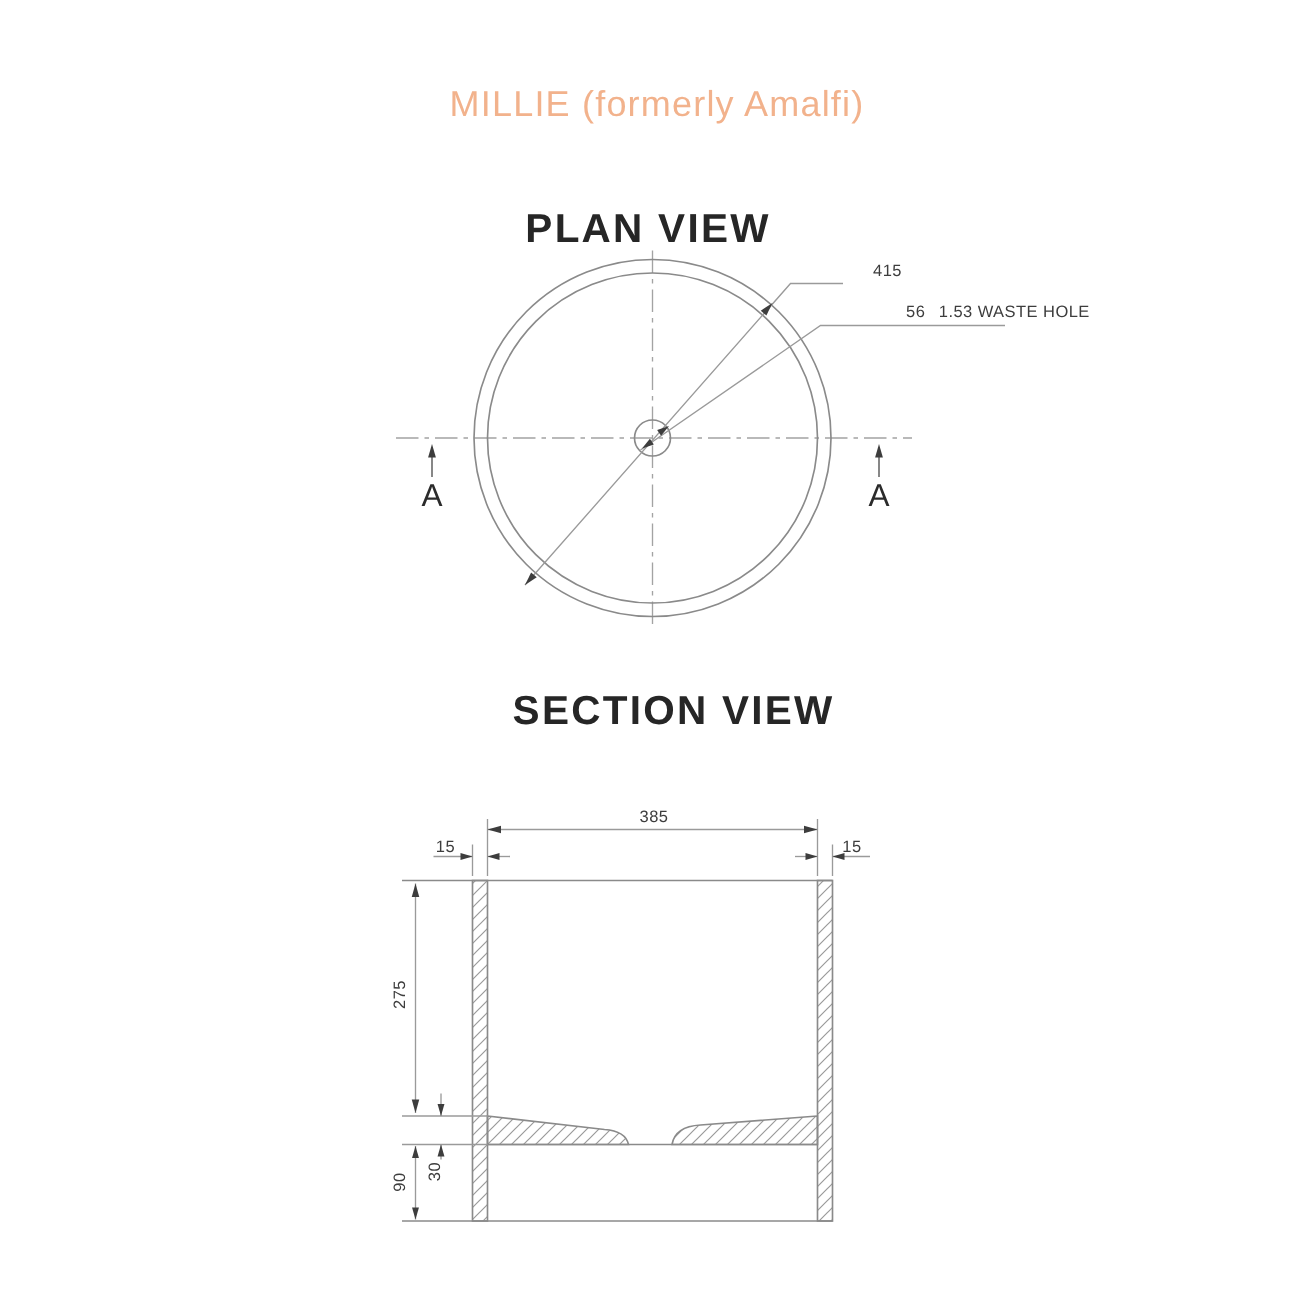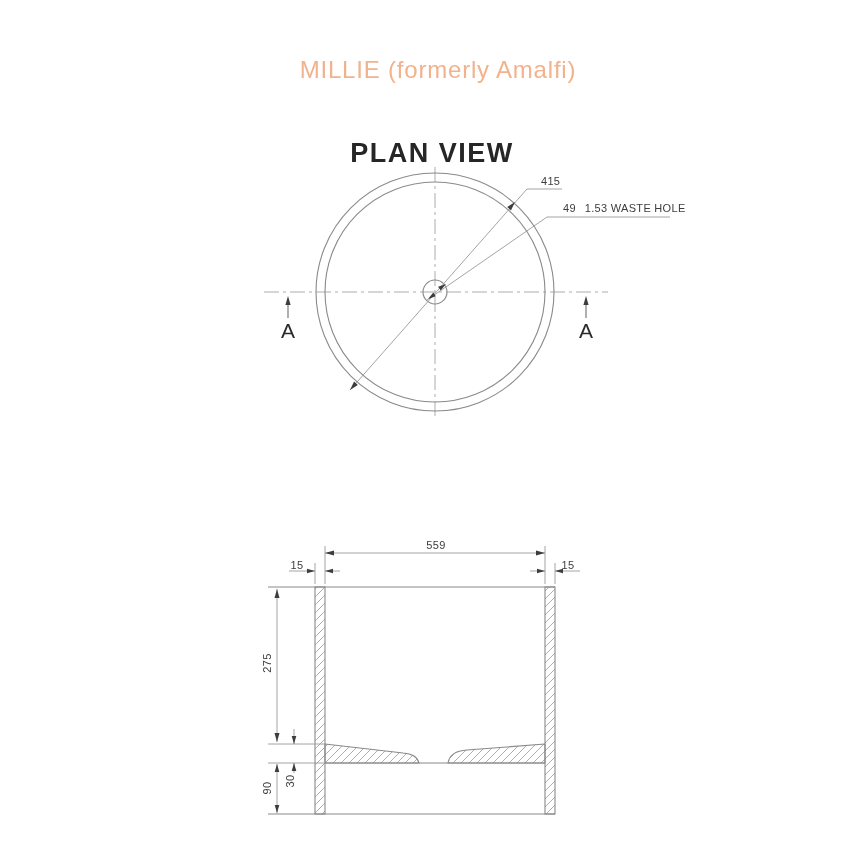--- a/index.html
+++ b/index.html
@@ -1,21 +1,21 @@
 <!DOCTYPE html>
 <html><head>
 <meta charset="utf-8">
 <style>
   html,body{margin:0;padding:0;background:#ffffff;}
   .page{position:relative;width:744px;height:860px;background:#ffffff;overflow:hidden;
         font-family:"Liberation Sans",sans-serif;}
   svg.linework{position:absolute;left:0;top:0;pointer-events:none;}
   .lbl{position:absolute;color:#3d3d3d;font-size:11px;letter-spacing:.3px;white-space:nowrap;}
   .lbl.center{transform:translate(-50%,-50%);}
-  .lbl.vcenter{transform:translate(0,-50%);}
+  .lbl.vcenter{transform:translate(0,-50%);margin-left:41px;}
   .lbl.rot{transform:translate(-50%,-50%) rotate(-90deg);}
   .heading{position:absolute;transform:translate(-50%,-50%);color:#262626;font-weight:bold;
            font-size:27px;letter-spacing:1.5px;white-space:nowrap;}
   .main-title{position:absolute;transform:translate(-50%,-50%);font-size:24px;font-weight:500;
               letter-spacing:.8px;color:#f2b28c;white-space:nowrap;}
   .marker{position:absolute;transform:translate(-50%,-50%);color:#2b2b2b;font-size:21px;font-weight:500;}
   .waste-gap{display:inline-block;width:9px;}
 </style>
 </head>
 <body>
@@ -149,28 +149,29 @@
     </g>
   </svg>
 
   <div class="main-title" style="left: 438px; top: 70px; color: rgb(242, 178, 140);">MILLIE (formerly Amalfi)</div>
 
   <div class="heading" style="left:432px;top:153px">PLAN VIEW</div>
 
   <div class="lbl vcenter" style="left:541px;top:181px">415</div>
 
   <div class="lbl vcenter" style="left:563px;top:208px">
-    <span>49</span><span class="waste-gap"></span><span>1.53 WASTE HOLE</span>
+    <span>56</span><span class="waste-gap"></span><span>1.53 WASTE HOLE</span>
   </div>
 
   <div class="marker" style="left:288px;top:331px">A</div>
   <div class="marker" style="left:586px;top:331px">A</div>
 
+  <div class="heading" style="left:449px;top:474px">SECTION VIEW</div>
 
-  <div class="lbl center" style="left:436px;top:545px">559</div>
+  <div class="lbl center" style="left:436px;top:545px">385</div>
 
   <div class="lbl center" style="left:297px;top:565px">15</div>
   <div class="lbl center" style="left:568px;top:565px">15</div>
 
   <div class="lbl rot" style="left:267px;top:663px">275</div>
   <div class="lbl rot" style="left:290px;top:781px">30</div>
   <div class="lbl rot" style="left:267px;top:788px">90</div>
 
 </div>
 

